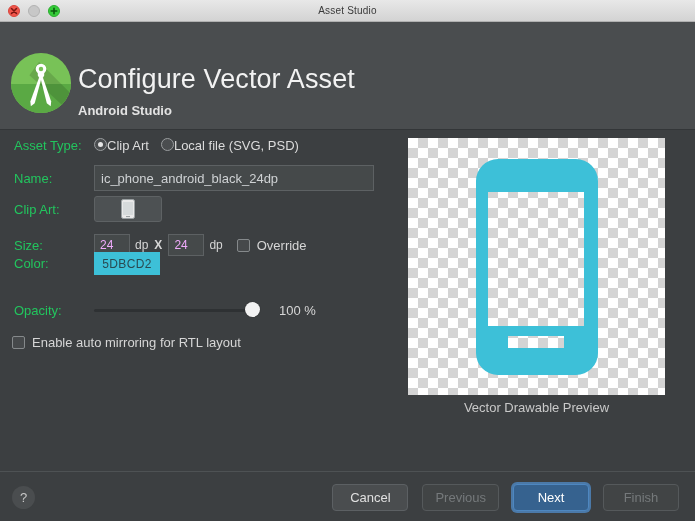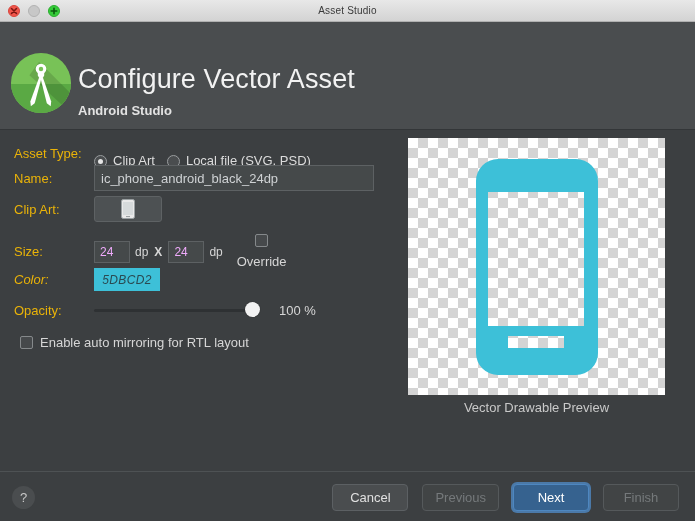--- a/index.html
+++ b/index.html
@@ -71,33 +71,33 @@
     position: absolute; left: 0; top: 130px;
     width: 695px; height: 341px;
     background: #3c3f41;
   }
 
   .form { position: absolute; left: 0; top: 0; width: 400px; height: 341px; }
 
   .row { position: absolute; left: 14px; display: flex; align-items: center; }
   .lbl {
     width: 80px; flex: 0 0 80px;
-    font-size: 13px; color: #eab308;
+    font-size: 13px; color: #22c55e;
   }
 
   .row-asset-type { top: 8px; }
   .row-name       { top: 35px; }
   .row-clipart    { top: 66px; }
   .row-size       { top: 104px; }
-  .row-color      { top: 138px; font-style: italic; }
+  .row-color      { top: 122px; }
   .row-opacity    { top: 172px; }
-  .row-mirror     { top: 205px; left: 20px; }
+  .row-mirror     { top: 205px; left: 12px; }
 
   .radio-group { display: flex; align-items: center; gap: 12px; }
-  .radio-opt { display: flex; align-items: flex-end; gap: 6px; cursor: default; margin-top: 15px; }
+  .radio-opt { display: flex; align-items: flex-start; cursor: default; }
   .radio {
     width: 13px; height: 13px; border-radius: 50%;
     border: 1px solid #9a9d9f; background: #4a4d4f;
     display: flex; align-items: center; justify-content: center;
   }
   .radio.on::after {
     content: ""; width: 5px; height: 5px; border-radius: 50%;
     background: #e6e6e6;
   }
   .radio-label { font-size: 13px; color: #dcdcdc; }
@@ -293,21 +293,21 @@
         </div>
       </div>
 
       <div class="row row-size">
         <div class="lbl">Size:</div>
         <input class="num-input" type="text" value="24" style="">
         <span class="unit">dp</span>
         <span class="xsep">X</span>
         <input class="num-input" type="text" value="24" style="">
         <span class="unit">dp</span>
-        <span class="cb-wrap" style="margin-left:9px;flex-direction:column;">
+        <span class="cb-wrap" style="margin-left:9px;">
           <span class="checkbox"></span>
           <span class="cb-label">Override</span>
         </span>
       </div>
 
       <div class="row row-color">
         <div class="lbl">Color:</div>
         <div class="color-swatch">5DBCD2</div>
       </div>
 

